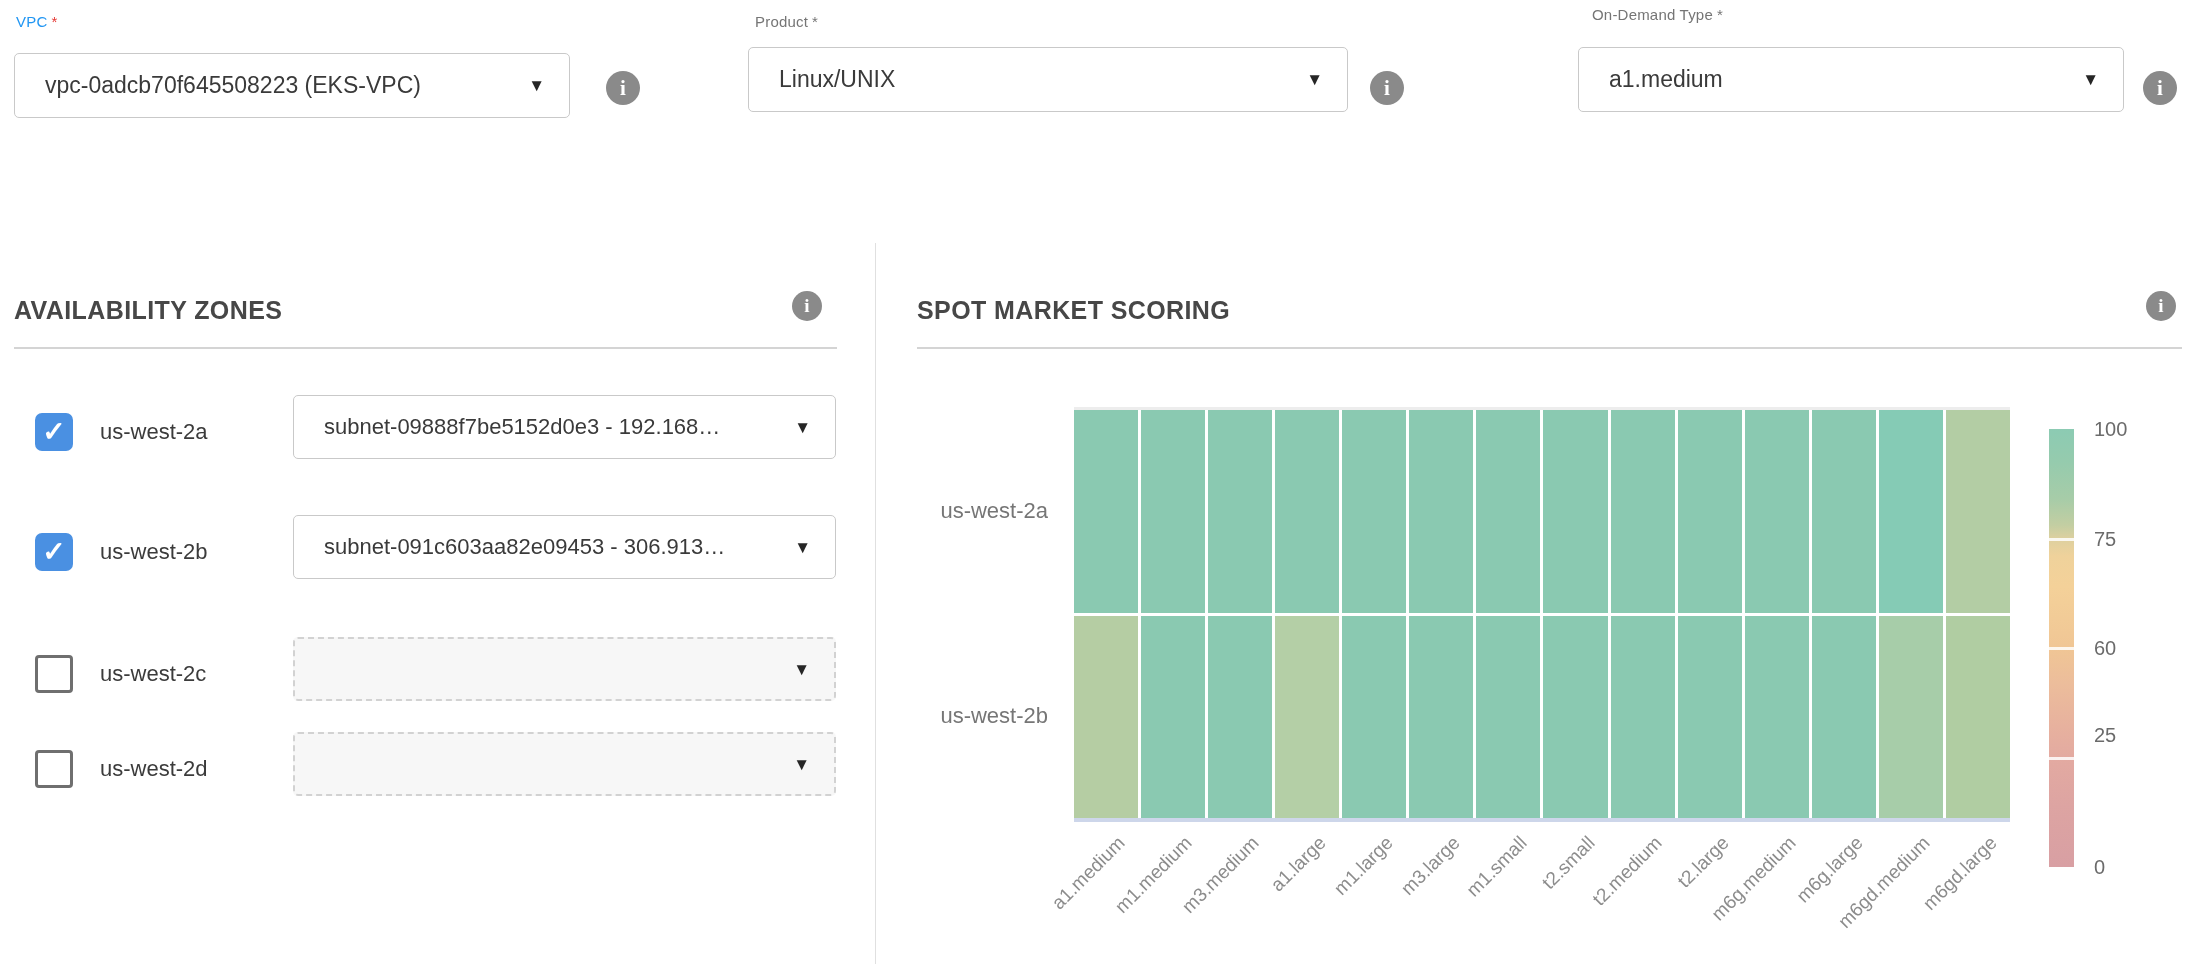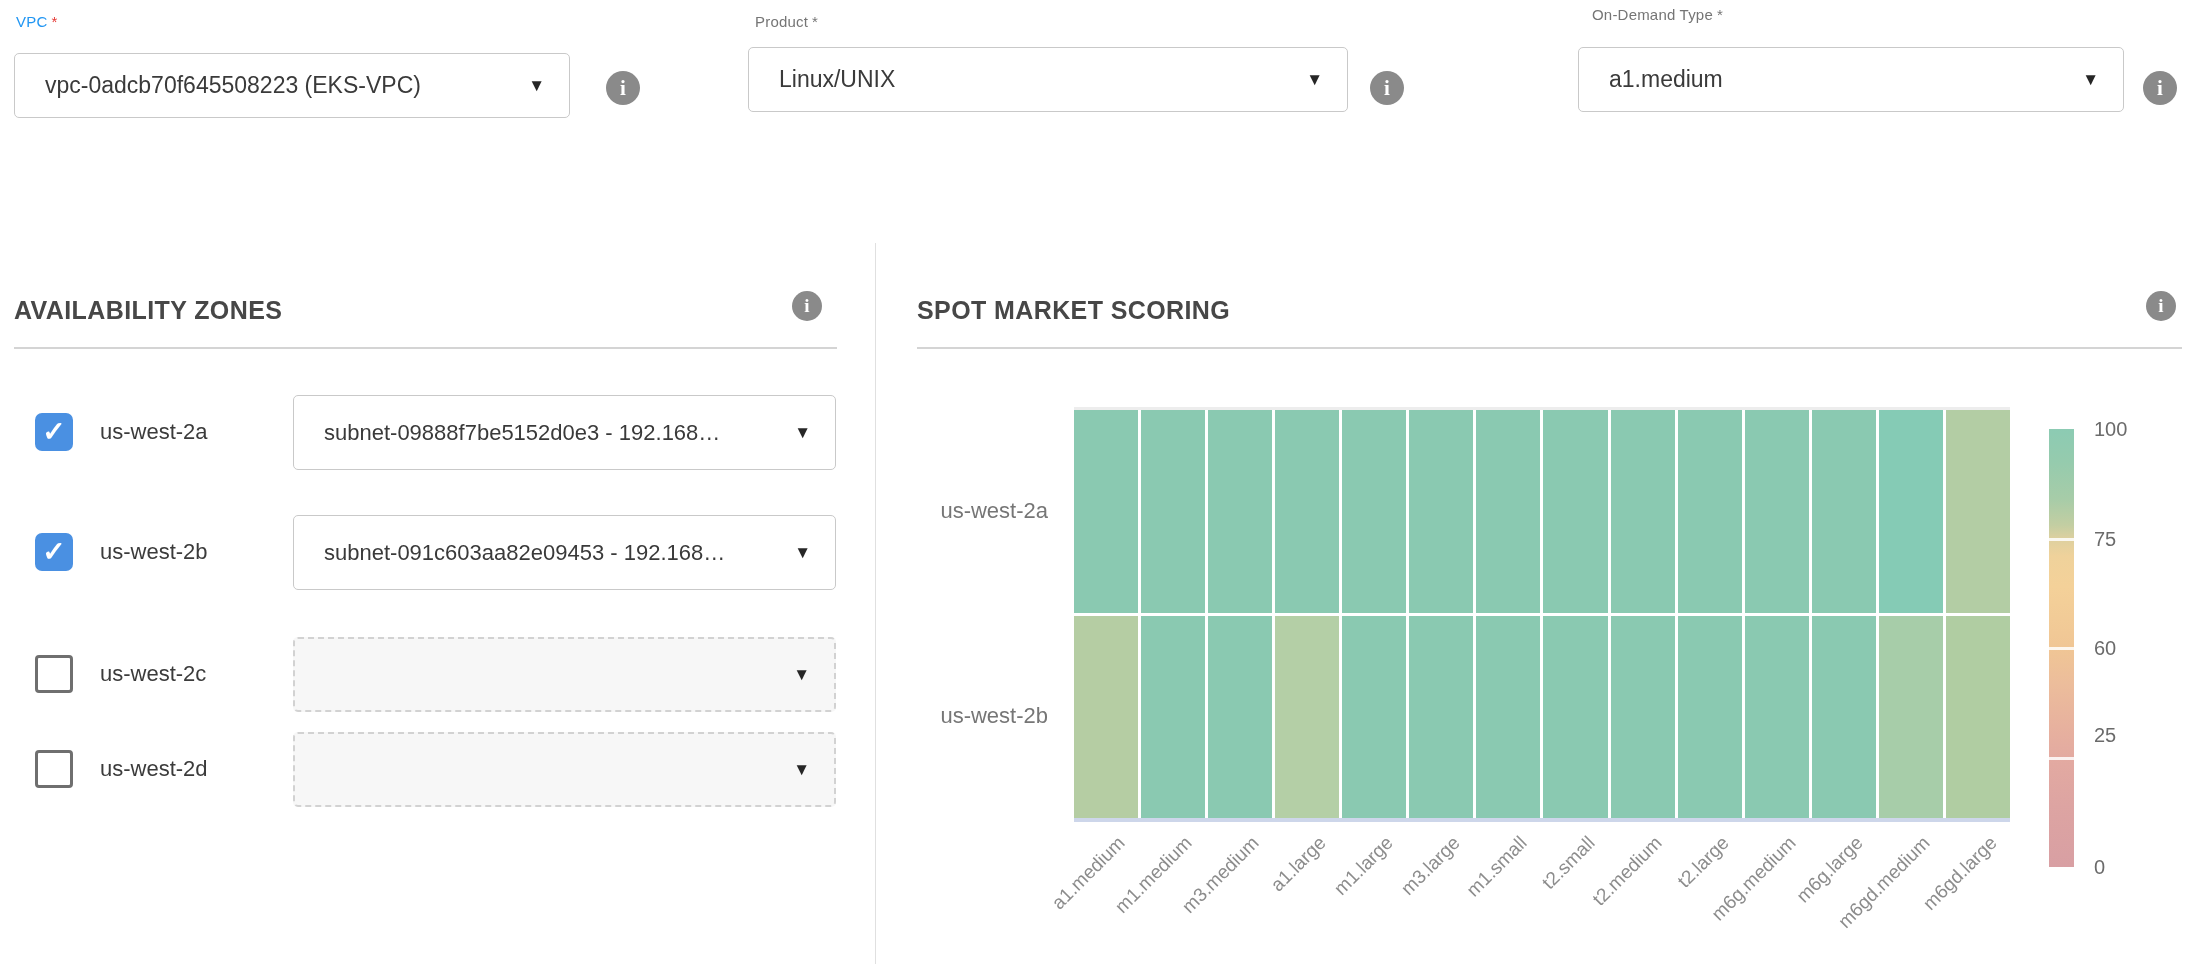--- a/index.html
+++ b/index.html
@@ -31,21 +31,21 @@
   .vdivider { position:absolute; width:1px; background:#e0e0e0; }
 
   
   .az-row { position:absolute; left:0; height:75px; width:875px; }
   .checkbox { position:absolute; left:35px; top:18px; width:38px; height:38px; border-radius:4px;
               cursor:pointer; display:flex; align-items:center; justify-content:center; }
   .checkbox.checked { background:var(--checkbox-blue); border-radius:7px; }
   .checkbox.checked .check { color:#fff; font-size:28px; font-weight:bold; line-height:1; }
   .checkbox.unchecked { background:#fff; border:3px solid #6f6f6f; border-radius:4px; }
   .az-label { position:absolute; left:100px; top:24px; font-size:22px; color:#3b3b3b; }
-  .az-row .select { left:293px; top:0; width:543px; height:75px; }
+  .az-row .select { left:293px; top:0; width:543px; height:64px; }
   .az-row .select .select-value { font-size:22px; }
 
   
   .hm-wrap { position:absolute; left:1074px; top:407px; width:936px;
              border-top:3px solid #ededed; border-bottom:4px solid #cdd6ea; }
   .hm-grid { display:grid; grid-template-columns:repeat(14,1fr); grid-template-rows:1fr 1fr;
              gap:3px; width:100%; height:408px; background:#fff; }
   .hm-cell { width:100%; height:100%; }
   .hm-row-label { position:absolute; left:905px; width:143px; text-align:right;
                   font-size:22px; color:#767676; }
@@ -107,21 +107,21 @@
             <span class="select-value">subnet-09888f7be5152d0e3 - 192.168…</span>
             <span class="caret">▼</span>
           </div>
         </div>
         <div class="az-row" style="top: 515px;">
           <span class="checkbox checked">
             <span class="check">✓</span>
           </span>
           <span class="az-label">us-west-2b</span>
           <div class="select">
-            <span class="select-value">subnet-091c603aa82e09453 - 192.168…</span>
+            <span class="select-value">subnet-091c603aa82e09453 - 306.913…</span>
             <span class="caret">▼</span>
           </div>
         </div>
         <div class="az-row" style="top: 637px;">
           <span class="checkbox unchecked"></span>
           <span class="az-label">us-west-2c</span>
           <div class="select empty">
             <span class="select-value"></span>
             <span class="caret">▼</span>
           </div>

